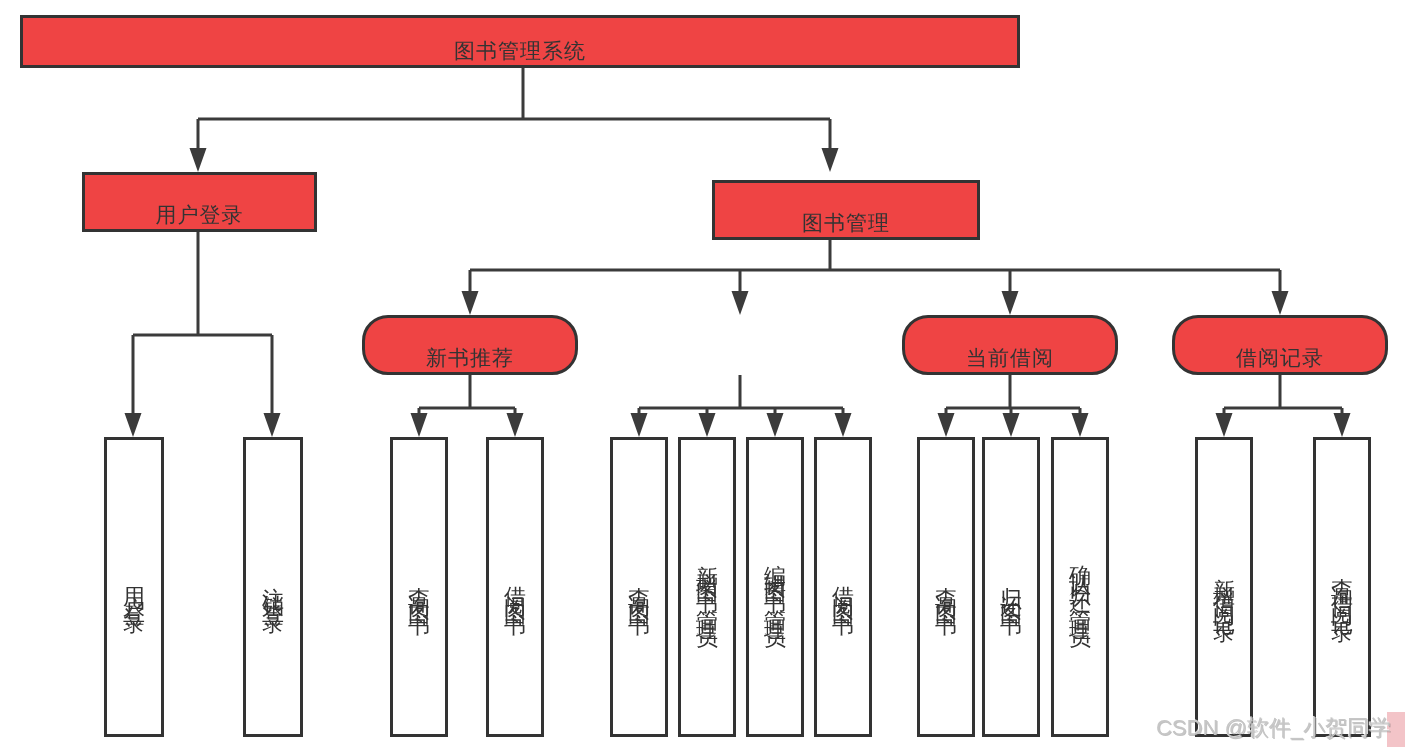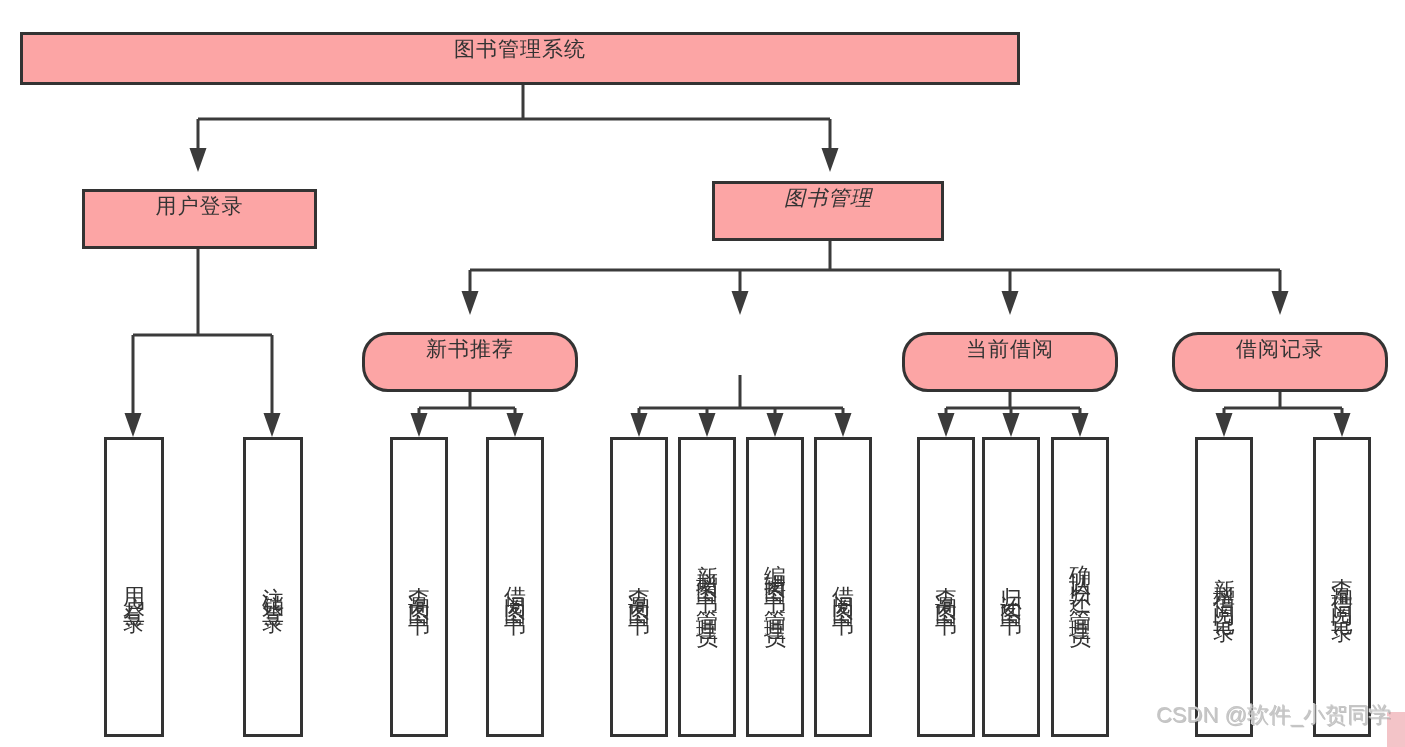--- a/index.html
+++ b/index.html
@@ -29,33 +29,32 @@
     height: 747px;
   }
   .connector-line {
     stroke: var(--line);
     stroke-width: 3;
     fill: none;
   }
   .arrowhead { fill: var(--line); stroke: none; }
   .node {
     position: absolute;
-    background: #fca5a5;
+    background: #ef4444;
     border: 3px solid var(--border);
     display: flex;
-    align-items: flex-start;
+    align-items: flex-end;
     justify-content: center;
     color: var(--text);
     font-size: 21px;
     letter-spacing: 1px;
-    margin-top: 17px;
   }
   .node.root   { left: 20px;  top: 15px;  width: 1000px; height: 53px; }
   .node.lvl2-0 { left: 82px;  top: 172px; width: 235px;  height: 60px; }
-  .node.lvl2-1 { left: 712px; top: 164px; width: 232px;  height: 60px; font-style: italic; }
+  .node.lvl2-1 { left: 712px; top: 180px; width: 268px;  height: 60px; }
   .node.lvl3   { top: 315px; width: 216px; height: 60px; border-radius: 26px; }
   .node.lvl3-0 { left: 362px; }
   .node.lvl3-1 { left: 632px; }
   .node.lvl3-2 { left: 902px; }
   .node.lvl3-3 { left: 1172px; }
   .leaf {
     position: absolute;
     top: 437px;
     height: 300px;
     width: 58px;
@@ -91,21 +90,21 @@
     position: absolute;
     left: 1387px;
     top: 712px;
     width: 18px;
     height: 35px;
     background: var(--watermark-pink);
   }
   .watermark {
     position: absolute;
     right: 14px;
-    bottom: 17px;
+    bottom: 4px;
     font-size: 22px;
     color: var(--watermark-text);
     text-shadow: 1px 1px 0 rgba(80,80,80,0.35), -1px -1px 0 rgba(255,255,255,0.8);
     white-space: nowrap;
     z-index: 5;
   }
 </style>
 </head>
 <body>
 

